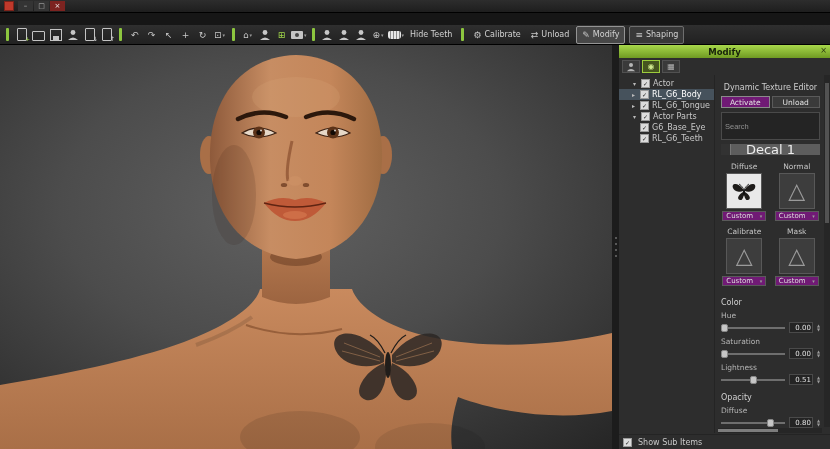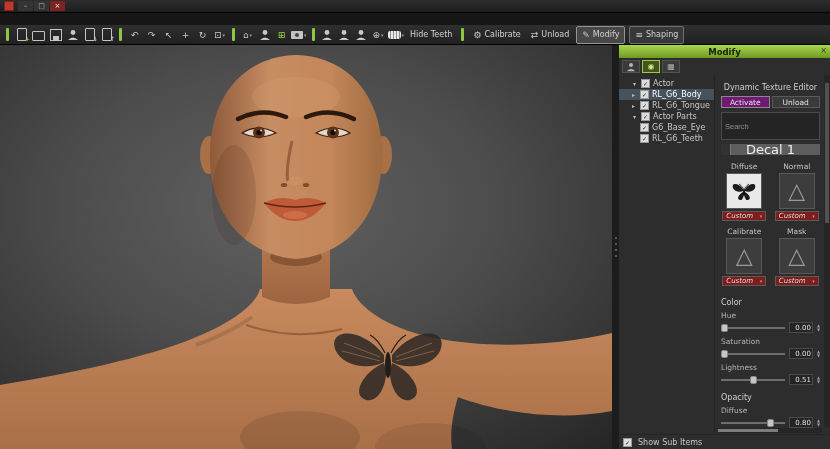--- a/index.html
+++ b/index.html
@@ -73,22 +73,22 @@
   .search::placeholder{color:#8f8f8f;}
   .decal-bar{margin-top:4px;height:11px;background:#5d5d5d;position:relative;display:flex;align-items:center;
              justify-content:center;font-size:13px;color:#ededed;}
   .decal-left{position:absolute;left:0;top:0;width:9px;height:11px;background:#323232;border-right:1px solid #777;}
   .slot-grid{display:grid;grid-template-columns:1fr 1fr;column-gap:6px;row-gap:2px;margin-top:7px;justify-items:center;}
   .slot-label{font-size:7.5px;color:#c5c5c5;}
   .thumb{width:36px;height:36px;background:#3d3d3d;border:1px solid #585858;display:flex;align-items:center;
          justify-content:center;box-sizing:border-box;}
   .thumb.white{background:#e9e9e9;}
   .tri{color:#9a9a9a;font-size:22px;line-height:1;}
-  .slot-dd{width:44px;height:10px;background:#7f1d1d;border:1px solid #5a5a5a;font-size:7px;color:#ddd;
-           display:flex;align-items:center;justify-content:space-between;padding:0 3px;margin-bottom:4px;box-sizing:border-box;font-style:italic;}
+  .slot-dd{width:44px;height:10px;background:#701a75;border:1px solid #5a5a5a;font-size:7px;color:#ddd;
+           display:flex;align-items:center;justify-content:space-between;padding:0 3px;margin-bottom:4px;box-sizing:border-box;}
   .section-title{font-size:8px;color:#d0d0d0;margin:8px 0 0;}
   .slider-label{font-size:7.5px;color:#b4b4b4;margin:4px 0 2px;}
   .slider-line{display:flex;align-items:center;gap:4px;}
   .track{position:relative;flex:1;height:9px;}
   .track::before{content:"";position:absolute;left:0;right:0;top:4px;height:2px;background:#6e6e6e;}
   .thumb-dot{position:absolute;top:1px;width:7px;height:8px;background:#c6c6c6;border:1px solid #878787;border-radius:2px;box-sizing:border-box;}
   .val-box{width:24px;height:11px;background:#242424;border:1px solid #4a4a4a;color:#e2e2e2;font-size:7px;
            display:flex;align-items:center;justify-content:flex-end;padding-right:1px;box-sizing:border-box;flex:none;}
   .spin{display:flex;flex-direction:column;font-size:4px;line-height:4px;color:#9a9a9a;flex:none;}
   .vscroll{position:absolute;right:0;top:0;bottom:6px;width:6px;background:#262626;}

